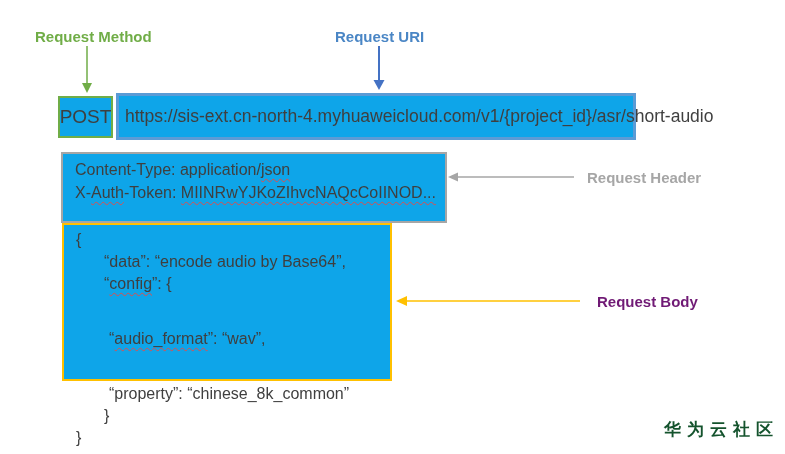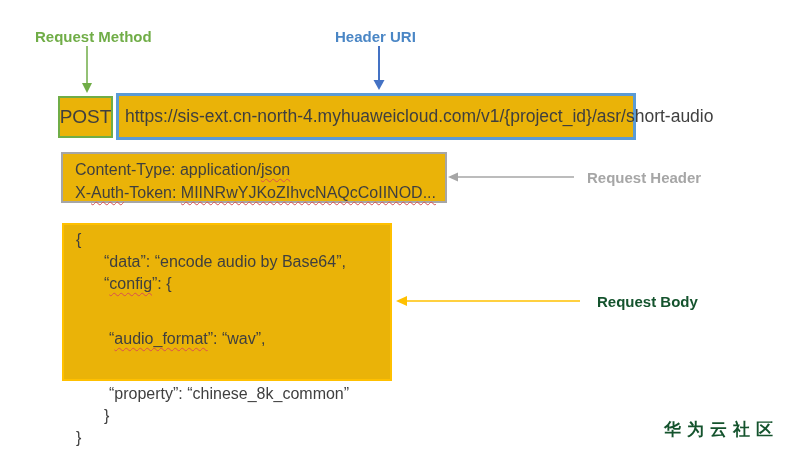--- a/index.html
+++ b/index.html
@@ -10,40 +10,40 @@
     height: 454px;
     background: #ffffff;
     font-family: "Liberation Sans", sans-serif;
     color: #3f3f3f;
     overflow: hidden;
   }
   .lbl { position: absolute; font-size: 15px; font-weight: 600; white-space: nowrap; }
   .lbl.green  { color: #70AD47; }
   .lbl.blue   { color: #4A86C5; }
   .lbl.gray   { color: #A6A6A6; }
-  .lbl.yellow { color: #14532d; }
+  .lbl.yellow { color: #701a75; }
   .arrow { position: absolute; overflow: visible; }
 
-  .box { position: absolute; background: #eab308; }
+  .box { position: absolute; background: #0ea5e9; }
   .post-box {
     left: 58px; top: 96px; width: 55px; height: 42px;
     border: 2px solid #70AD47;
     display: flex; align-items: center; justify-content: center;
     font-size: 19px;
   }
   .uri-box {
     left: 116px; top: 93px; width: 520px; height: 47px;
     border: 3px solid #5B9BD5;
     display: flex; align-items: center;
     padding-left: 6px;
     font-size: 17.5px;
     white-space: nowrap;
   }
   .header-box {
-    left: 61px; top: 152px; width: 386px; height: 51px;
+    left: 61px; top: 152px; width: 386px; height: 71px;
     border: 2px solid #A6A6A6;
     padding: 4px 0 0 12px;
     font-size: 16px; line-height: 23px;
     white-space: nowrap;
   }
   .body-box {
     left: 62px; top: 223px; width: 330px; height: 158px;
     border: 2px solid #FFC000;
     padding-top: 4px;
     font-size: 16px; line-height: 22px;
@@ -69,21 +69,21 @@
     color: #14532d;
     white-space: nowrap;
   }
 </style>
 </head>
 <body>
 
 <div class="canvas">
 
   <div class="lbl green" style="left:35px; top:28px;">Request Method</div>
-  <div class="lbl blue" style="left:335px; top:28px;">Header URI</div>
+  <div class="lbl blue" style="left:335px; top:28px;">Request URI</div>
 
   <svg class="arrow" style="left:79px; top:46px;" width="16" height="48" aria-hidden="true">
     <line x1="8" y1="0" x2="8" y2="38" stroke="#70AD47" stroke-width="1.5"></line>
     <polygon points="3,37 13,37 8,47" fill="#70AD47"></polygon>
   </svg>
 
   <svg class="arrow" style="left:371px; top:46px;" width="16" height="45" aria-hidden="true">
     <line x1="8" y1="0" x2="8" y2="35" stroke="#4472C4" stroke-width="2"></line>
     <polygon points="2.5,34 13.5,34 8,44" fill="#4472C4"></polygon>
   </svg>

